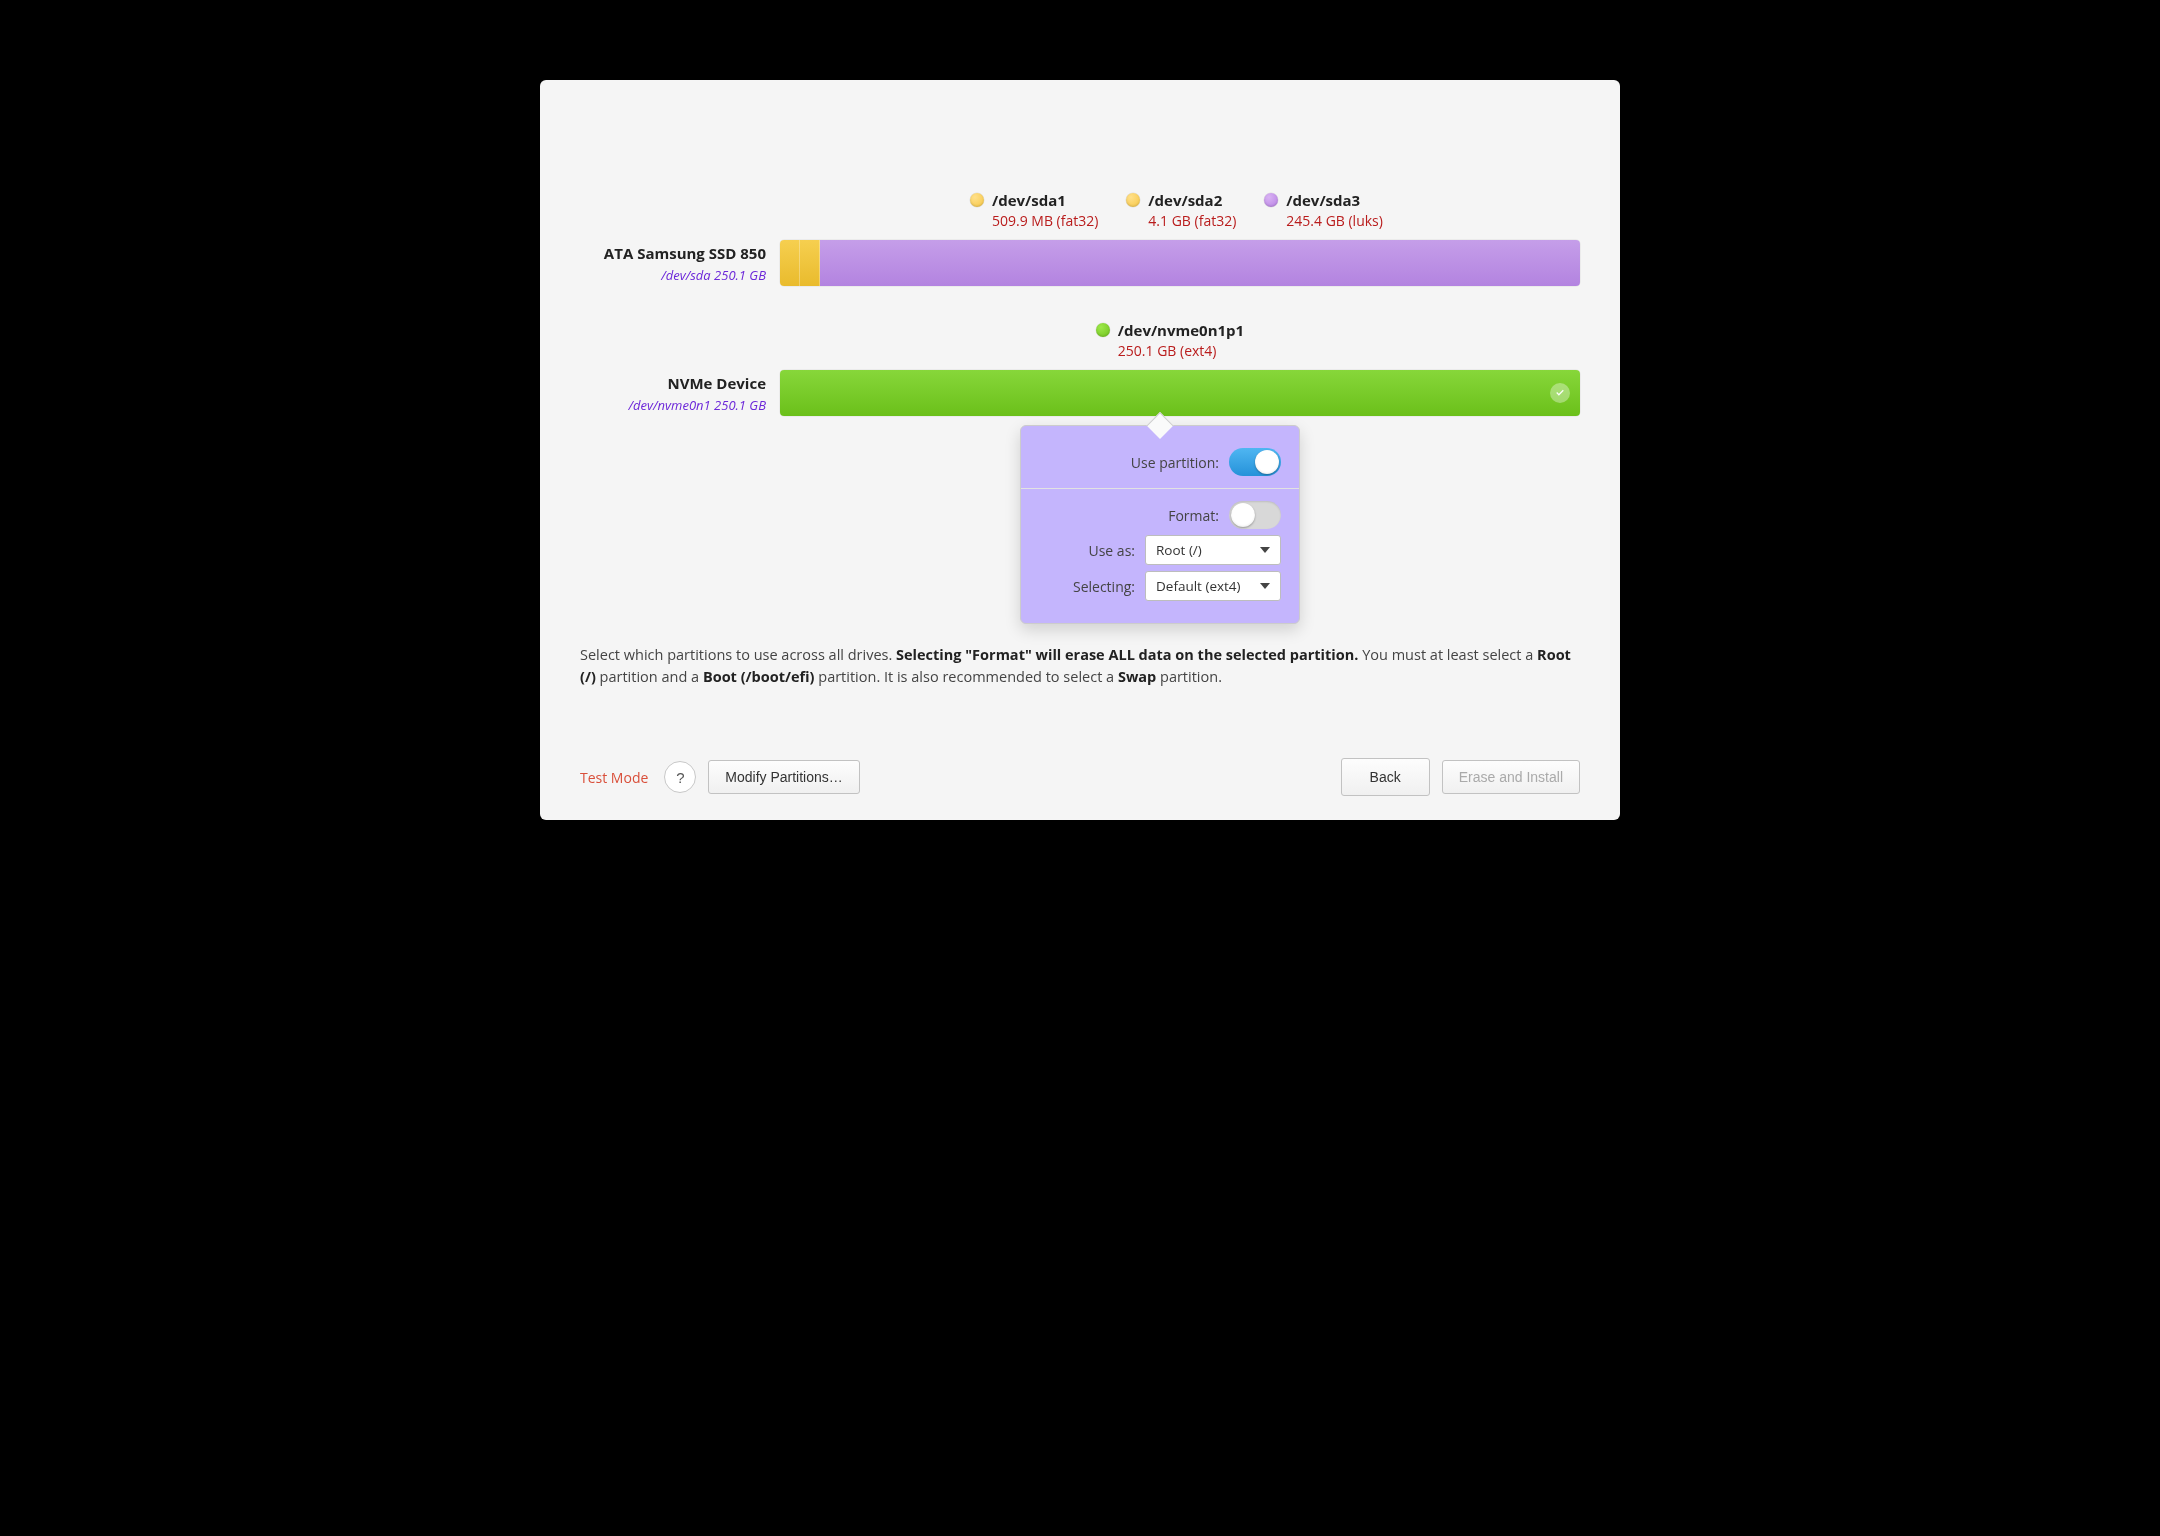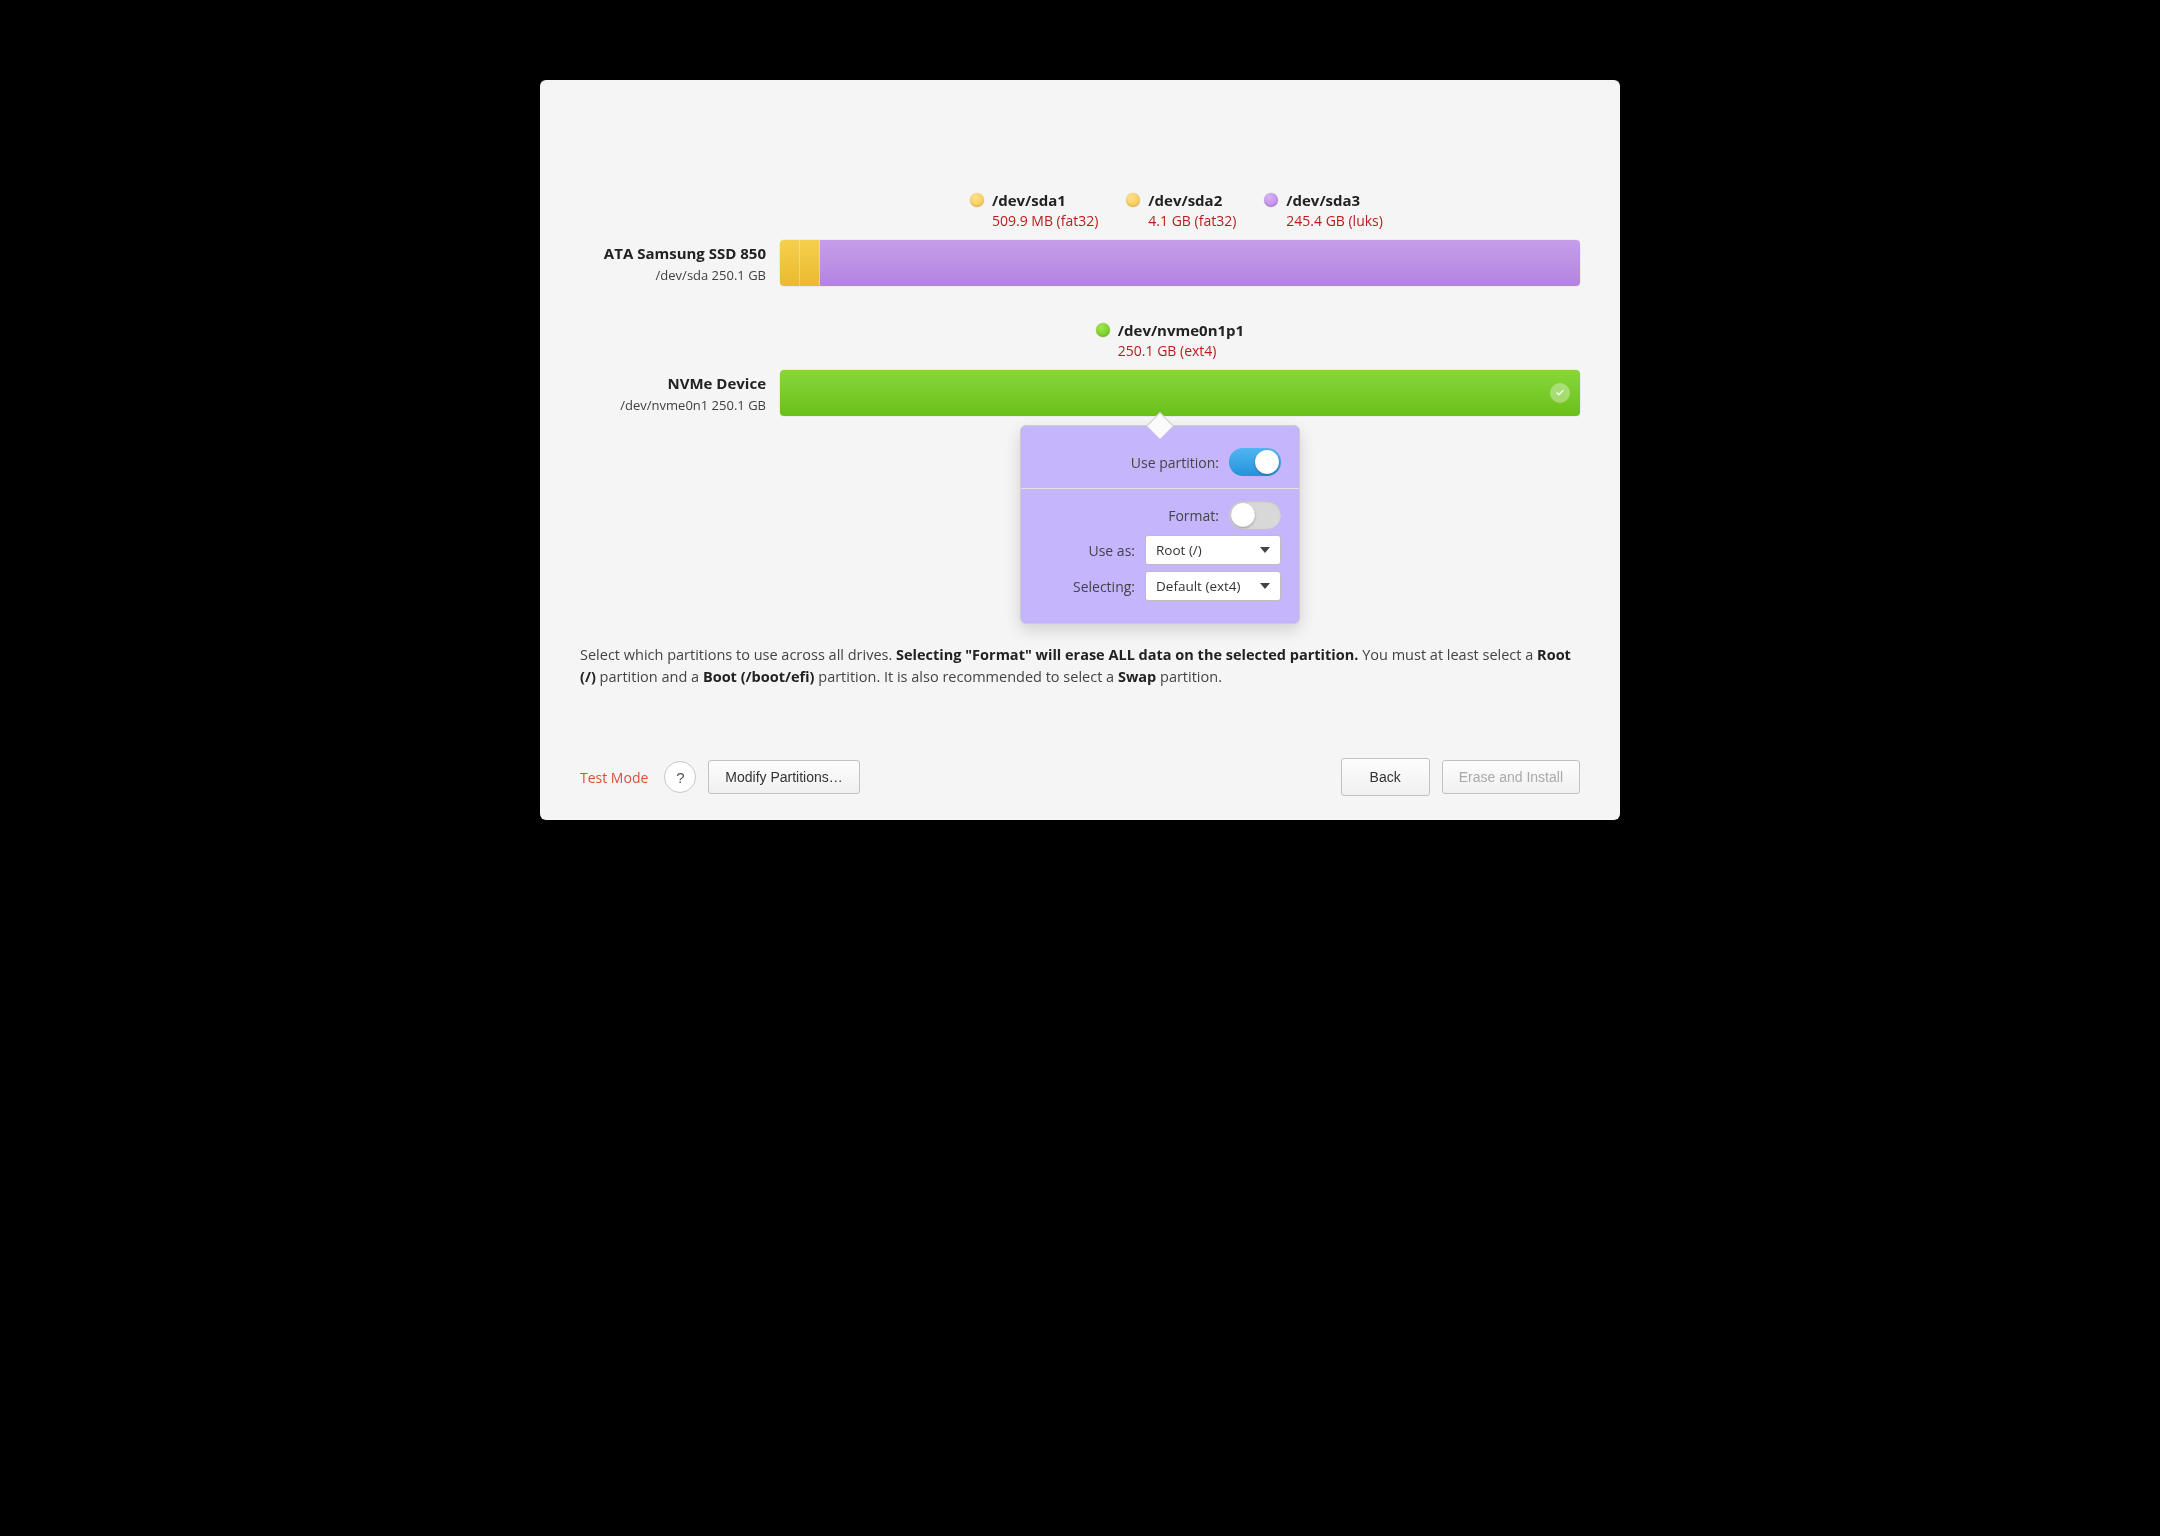--- a/index.html
+++ b/index.html
@@ -46,21 +46,21 @@
   .dot-yellow { background: radial-gradient(circle at 35% 30%, #ffe08a, #f6c643); }
   .dot-purple { background: radial-gradient(circle at 35% 30%, #d9b3f3, #b77fe4); }
   .dot-green  { background: radial-gradient(circle at 35% 30%, #9de84a, #6ec21a); }
   .legend-text .name { font-weight: 700; color: #222; font-size: 15px; }
   .legend-text .sub  { color: #b91c1c; font-size: 14px; margin-top: 1px; }
 
   
   .disk-row { display: flex; align-items: center; margin-bottom: 34px; }
   .disk-label { width: 200px; text-align: right; padding-right: 14px; }
   .disk-label .dname { font-weight: 700; font-size: 15px; color: #222; }
-  .disk-label .dsub  { color: #404040; font-size: 13px; margin-top: 3px; }
+  .disk-label .dsub  { color: #6d28d9; font-size: 13px; margin-top: 3px; font-style: italic; }
   .bar {
     flex: 1; height: 46px; border-radius: 4px; overflow: hidden;
     display: flex; box-shadow: 0 0 0 0.5px rgba(0,0,0,0.08);
     position: relative;
   }
   .seg { height: 100%; }
   .seg-yellow { background: linear-gradient(#f6cf4f, #e9bb2d); border-right: 1px solid rgba(255,255,255,0.3); }
   .seg-purple { background: linear-gradient(#c59ee9, #b383e0); }
   .seg-green  { background: linear-gradient(#87d73a, #6bc01a); position: relative; }
   .check-badge {

